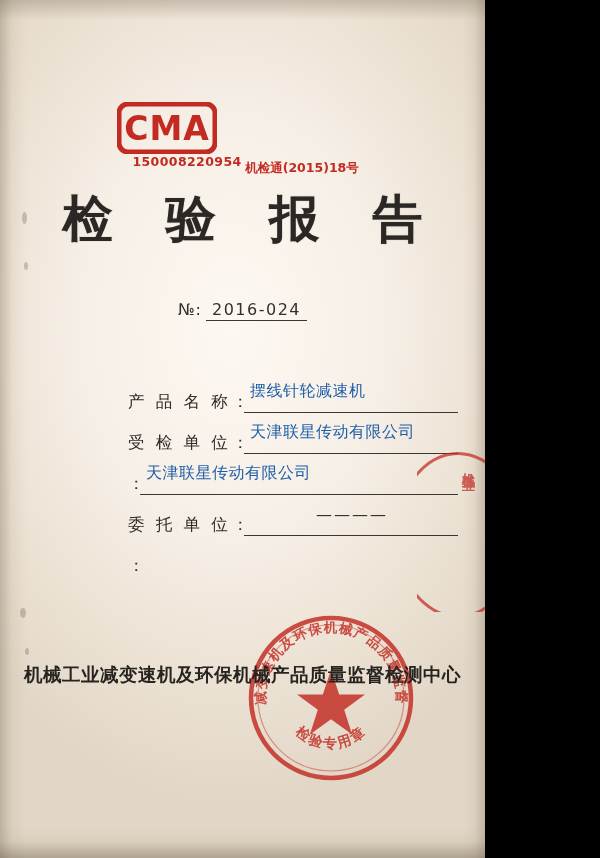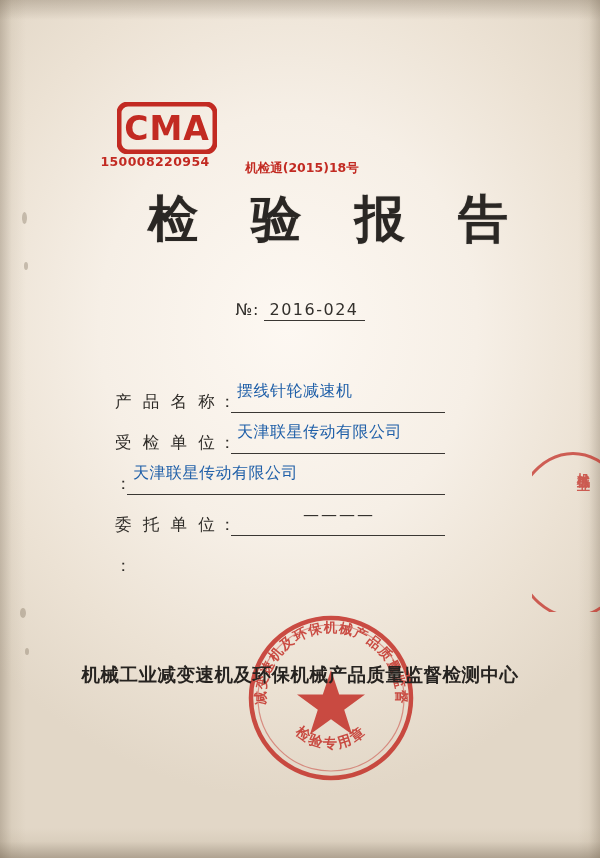--- a/index.html
+++ b/index.html
@@ -2,21 +2,21 @@
 <html><head>
 <meta charset="utf-8">
 <style>
   html, body {
     margin: 0;
     padding: 0;
     background: #000;
   }
   #page {
     position: relative;
-    width: 600px;
+    width: 485px;
     height: 858px;
     overflow: hidden;
     background: #eab308;
     font-family: "DejaVu Sans", "Liberation Sans", sans-serif;
   }
   
   .paper {
     position: absolute;
     inset: 0;
     background:
@@ -60,21 +60,21 @@
   .cma-seal {
     position: absolute;
     left: 117px;
     top: 6px;
     width: 100px;
     height: 52px;
   }
   .cma-seal svg { display: block; }
   .cma-code {
     position: absolute;
-    left: 96px;
+    left: 128px;
     top: 58px;
     width: 118px;
     text-align: center;
     color: #c22a22;
     font-size: 12.5px;
     font-weight: bold;
     letter-spacing: 0.4px;
     font-family: "DejaVu Sans", "Liberation Sans", sans-serif;
   }
   .ml-seal {
@@ -103,21 +103,20 @@
     left: 0;
     width: 100%;
     text-align: center;
     font-size: 50px;
     font-weight: bold;
     letter-spacing: 18px;
     text-indent: 18px;
     color: #2a2724;
     font-family: "DejaVu Sans", "Liberation Sans", sans-serif;
     text-shadow: 0 0 1px rgba(40,35,30,0.45);
-    margin-left: 28px;
   }
 
   
   .report-no {
     position: absolute;
     top: 300px;
     left: 0;
     width: 100%;
     text-align: center;
     font-size: 16px;
@@ -128,21 +127,21 @@
   .report-no .no-value {
     border-bottom: 1.3px solid #3a3733;
     padding: 0 6px 1px 6px;
     letter-spacing: 1.5px;
   }
 
   
   .fields {
     position: absolute;
     top: 372px;
-    left: 115px;
+    left: 128px;
     width: 330px;
   }
   .field-row {
     display: flex;
     align-items: flex-end;
     height: 41px;
   }
   .field-label {
     width: 104px;
     flex: 0 0 104px;

